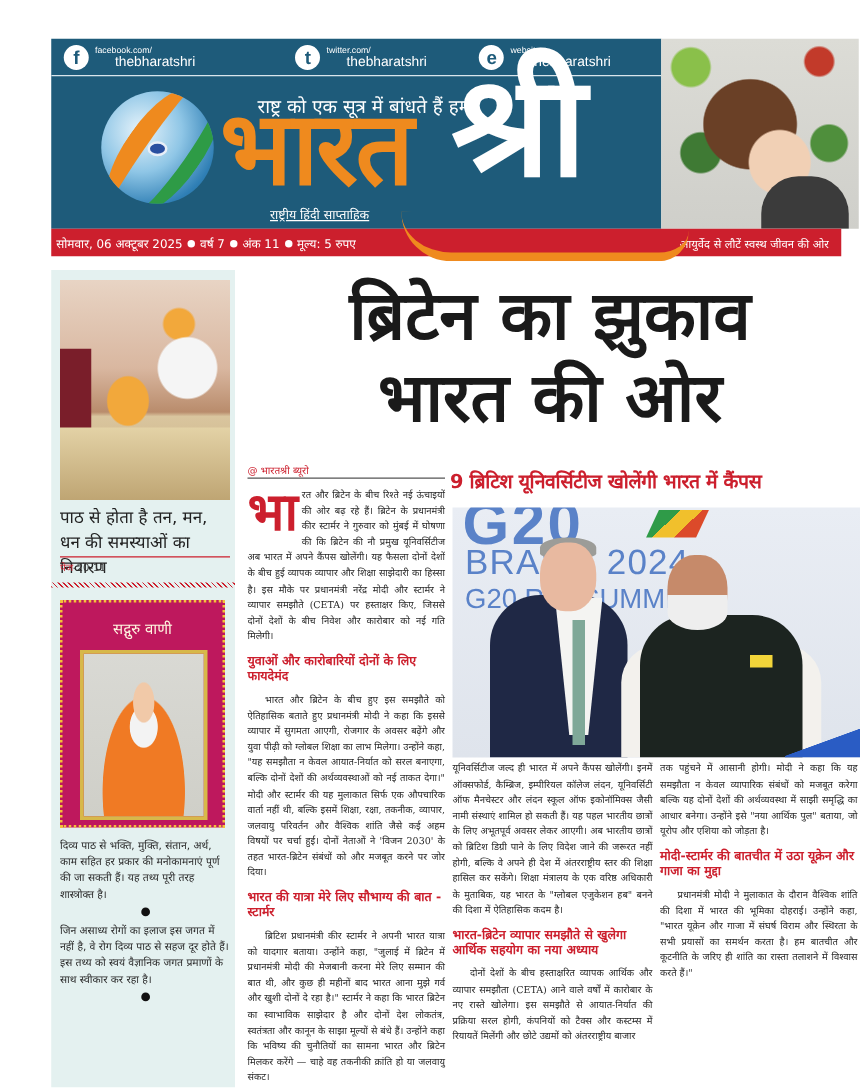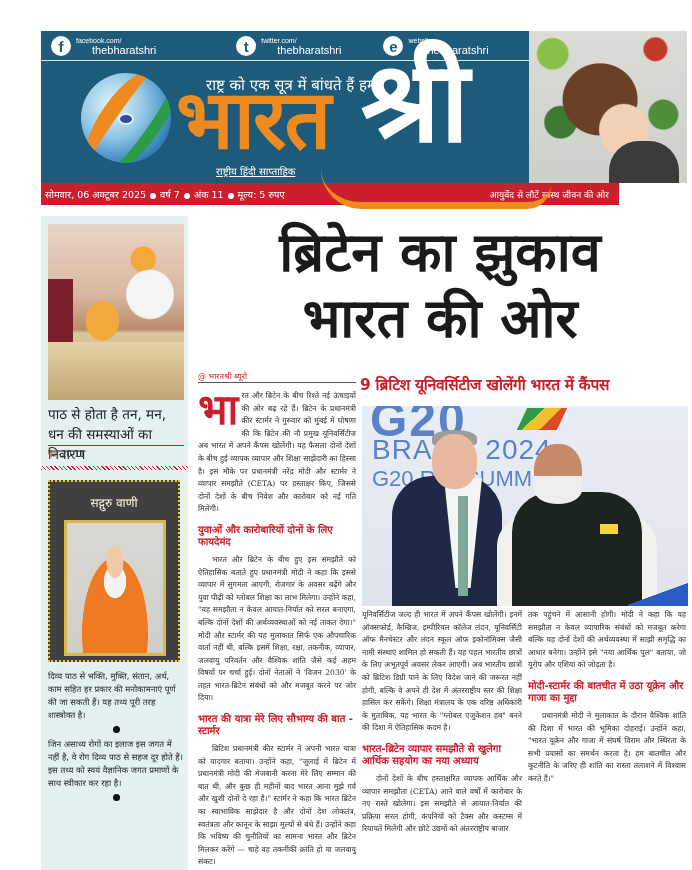--- a/index.html
+++ b/index.html
@@ -26,42 +26,42 @@
   .logo-shri { position: absolute; left: 320px; top: 15px; font-size: 112px; font-weight: bold; color: #ffffff; line-height: 1; }
   .mast-photo { position: absolute; left: 488px; top: 0; width: 158px; height: 152px; overflow: hidden;
                 background: radial-gradient(ellipse at 60% 65%, #f1d0b5 0 18%, transparent 19%),
                             radial-gradient(ellipse at 45% 45%, #6a4026 0 30%, transparent 31%),
                             radial-gradient(circle at 15% 15%, #8ac04a 0 8%, transparent 9%),
                             radial-gradient(circle at 80% 12%, #c23a2a 0 6%, transparent 7%),
                             radial-gradient(circle at 20% 60%, #3f7a34 0 10%, transparent 11%),
                             radial-gradient(circle at 85% 55%, #4f8f3c 0 9%, transparent 10%),
                             linear-gradient(180deg, #dcdcd6, #cfcfca); }
   .mast-photo .shirt { position: absolute; left: 80px; top: 110px; width: 70px; height: 42px; background: #3b3b3b; border-radius: 30px 30px 0 0; }
-  .red-bar { position: absolute; left: 0; top: 152px; width: 578px; height: 22px; background: #cc1f2d; }
+  .red-bar { position: absolute; left: 0; top: 152px; width: 632px; height: 22px; background: #cc1f2d; }
   .dateline { position: absolute; left: 4px; top: 5px; color: #fff; font-size: 9.5px; font-family: "DejaVu Sans", sans-serif; }
   .dateline .dot { display: inline-block; width: 6px; height: 6px; background: #fff; border-radius: 50%; margin: 0 4px; vertical-align: middle; }
   .photo-caption { position: absolute; right: 10px; top: 5px; color: #fff; font-size: 9px; }
   .swoosh { position: absolute; left: 280px; top: 138px; width: 230px; height: 40px; border-bottom: 7px solid #ef8a1e; border-radius: 0 0 120px 200px; }
 
   
   .sidebar { position: absolute; left: 41px; top: 216px; width: 147px; height: 654px; background: #e4f1f0; }
   .side-photo { position: absolute; left: 7px; top: 8px; width: 136px; height: 176px; overflow: hidden;
                 background: radial-gradient(ellipse at 40% 55%, #f2a83b 0 14%, transparent 15%),
                             radial-gradient(ellipse at 75% 40%, #f5f5f5 0 16%, transparent 17%),
                             radial-gradient(circle at 70% 20%, #f2a83b 0 7%, transparent 8%),
                             linear-gradient(180deg, #e8d4c4 0%, #d9b7a0 40%, #b98c6c 60%, #d9c59e 62%, #c9ad7e 100%); }
   .side-photo .table { position: absolute; left: 0; top: 118px; width: 136px; height: 58px; background: linear-gradient(180deg, #e3d2a6, #bfa573); }
   .side-photo .chair { position: absolute; left: 0; top: 55px; width: 25px; height: 121px; background: #7a1e2a; }
   .side-head { position: absolute; left: 7px; top: 188px; width: 136px; font-size: 13.5px; line-height: 20px; color: #222; }
   .side-head-rule { position: absolute; left: 7px; top: 229px; width: 136px; height: 1px; background: #cc1f2d; }
   .side-page { position: absolute; left: 7px; top: 232px; font-size: 8px; color: #333; }
   .side-page .pg { color: #cc1f2d; }
   .zigzag { position: absolute; left: 0; top: 250px; width: 147px; height: 4px;
             background: repeating-linear-gradient(45deg, #cc1f2d 0 1px, transparent 1px 3px); }
-  .guru-frame { position: absolute; left: 7px; top: 264px; width: 132px; height: 182px; background: #404040; border: 2px dotted #f3c33a; }
+  .guru-frame { position: absolute; left: 7px; top: 264px; width: 132px; height: 182px; background: #be185d; border: 2px dotted #f3c33a; }
   .guru-title { position: absolute; left: 0; top: 12px; width: 100%; text-align: center; color: #fff6e0; font-size: 12px; }
   .guru-pic { position: absolute; left: 14px; top: 38px; width: 102px; height: 136px; border: 3px solid #d7b84a;
               background: radial-gradient(ellipse at 50% 30%, #f1c9a8 0 12%, transparent 13%),
                           radial-gradient(ellipse at 50% 45%, #f3f3f3 0 16%, transparent 17%),
                           radial-gradient(ellipse at 50% 85%, #f07a24 0 48%, transparent 49%),
                           linear-gradient(180deg, #d9d9d4, #cfcfc8); }
   .side-list { position: absolute; left: 7px; top: 454px; width: 136px; font-size: 8.4px; line-height: 13px; color: #2a2a2a; }
   .side-list p { margin: 0; }
   .side-list .bullet { width: 7px; height: 7px; background: #111; border-radius: 50%; margin: 4px auto 5px; }
 

